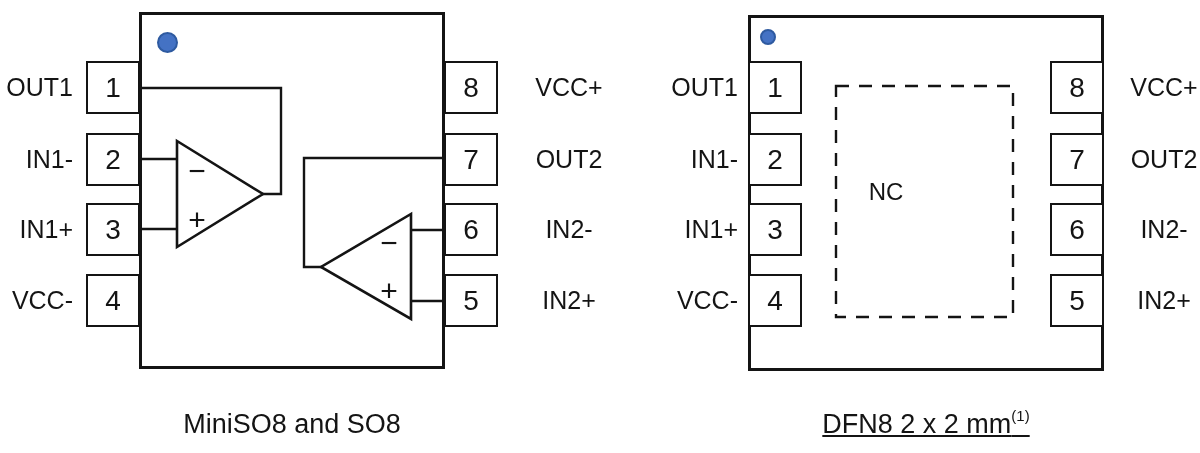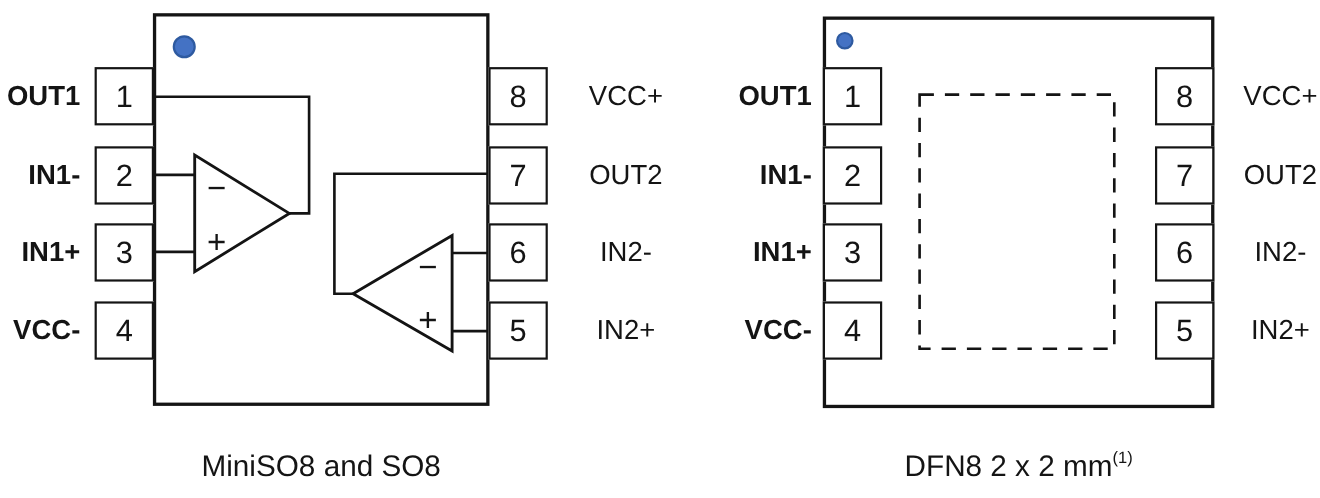--- a/index.html
+++ b/index.html
@@ -35,21 +35,21 @@
     color: #141414;
     z-index: 3;
   }
   .plabel {
     height: 28px;
     line-height: 28px;
     font-size: 25px;
     color: #141414;
     white-space: nowrap;
   }
-  .plabel.right-align { text-align: right; font-weight: bold; }
+  .plabel.right-align { text-align: right; }
   .plabel.left-align  { text-align: center; }
   .caption {
     font-size: 27px;
     color: #141414;
     text-align: center;
     height: 32px;
     line-height: 32px;
     white-space: nowrap;
   }
   .caption sup {
@@ -134,20 +134,21 @@
   <div class="abs caption" style="left:139px; width:306px; top:408px;"><span>MiniSO8 and SO8</span><sup></sup></div>
 
   <div class="abs ic-body" style="left:748px; top:15px; width:356px; height:356px;"></div>
 
   <div class="abs pin1-dot" style="left:760px; top:29px; width:16px; height:16px;"></div>
 
   <svg style="left:748px; top:15px;" width="356" height="356" viewBox="748 15 356 356">
     <rect class="dashed-outline" x="836" y="86" width="177" height="231"></rect>
   </svg>
 
+  <div class="abs nc-label" style="left:836px; width:100px; top:179px;">NC</div>
 
   <div class="abs pinbox" style="left:748px; top:61px;">1</div>
   <div class="abs pinbox" style="left:748px; top:133px;">2</div>
   <div class="abs pinbox" style="left:748px; top:203px;">3</div>
   <div class="abs pinbox" style="left:748px; top:274px;">4</div>
 
   <div class="abs pinbox" style="left:1050px; top:61px;">8</div>
   <div class="abs pinbox" style="left:1050px; top:133px;">7</div>
   <div class="abs pinbox" style="left:1050px; top:203px;">6</div>
   <div class="abs pinbox" style="left:1050px; top:274px;">5</div>
@@ -155,15 +156,15 @@
   <div class="abs plabel right-align" style="left:600px; width:138px; top:73px;">OUT1</div>
   <div class="abs plabel right-align" style="left:600px; width:138px; top:145px;">IN1-</div>
   <div class="abs plabel right-align" style="left:600px; width:138px; top:215px;">IN1+</div>
   <div class="abs plabel right-align" style="left:600px; width:138px; top:286px;">VCC-</div>
 
   <div class="abs plabel left-align" style="left:1128px; width:72px; top:73px;">VCC+</div>
   <div class="abs plabel left-align" style="left:1128px; width:72px; top:145px;">OUT2</div>
   <div class="abs plabel left-align" style="left:1128px; width:72px; top:215px;">IN2-</div>
   <div class="abs plabel left-align" style="left:1128px; width:72px; top:286px;">IN2+</div>
 
-  <div class="abs caption" style="left:748px; width:356px; top:408px;"><span>DFN8 2 x 2 mm</span><sup>(1)</sup></div>
+  <div class="abs caption" style="left:748px; width:356px; top:408px;text-decoration:underline;"><span>DFN8 2 x 2 mm</span><sup>(1)</sup></div>
 
 </div>
 
 </body></html>

